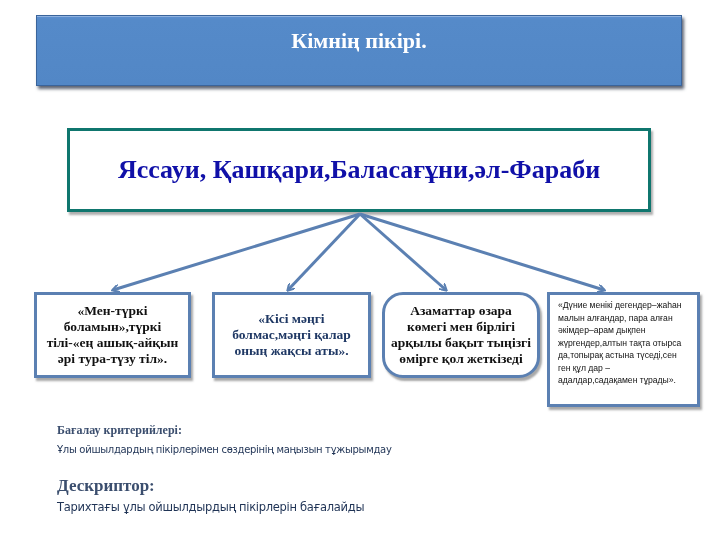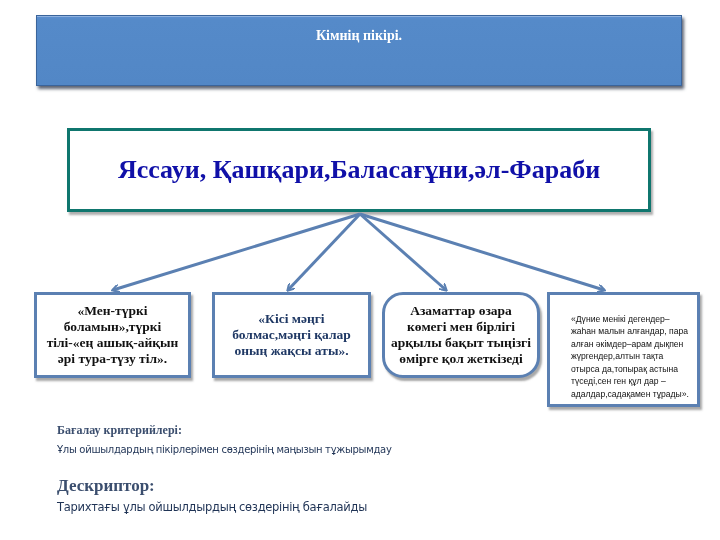--- a/index.html
+++ b/index.html
@@ -7,21 +7,21 @@
       width: 720px; height: 540px; position: relative; overflow: hidden;
       background: #ffffff;
       font-family: "Liberation Serif", serif;
     }
     .title-box {
       position: absolute; left: 36px; top: 15px; width: 646px; height: 71px;
       background: linear-gradient(#5d8fcf 0%, #558ac9 6%, #5287c6 100%);
       border: 1px solid #3a649b;
       box-shadow: 2px 3px 3px rgba(40,50,70,0.75), inset 0 1px 0 #8fb2e0;
       color: #ffffff; text-align: center;
-      font-family: "Liberation Serif", serif; font-weight: bold; font-size: 14px;
+      font-family: "Liberation Serif", serif; font-weight: bold; font-size: 22px;
       box-sizing: border-box; padding-top: 12px;
     }
     .names-box {
       position: absolute; left: 67px; top: 128px; width: 584px; height: 84px;
       background: #ffffff; border: 3px solid #0f766e; box-sizing: border-box;
       box-shadow: 2px 3px 2px rgba(120,120,120,0.6);
       color: #1010a8; font-weight: bold; font-size: 26px;
       display: flex; align-items: center; justify-content: center;
       font-family: "Liberation Serif", serif;
     }
@@ -33,21 +33,21 @@
       font-size: 13.5px; line-height: 16px;
       display: flex; align-items: center; justify-content: center;
       padding: 2px 6px;
     }
     #q1 { left: 34px; top: 292px; width: 157px; height: 86px; color: #111111; }
     #q2 { left: 212px; top: 292px; width: 159px; height: 86px; color: #1f3864; justify-content: flex-end; }
     #q3 { left: 382px; top: 292px; width: 158px; height: 86px; color: #111111; border-radius: 21px; }
     #q4 {
       left: 547px; top: 292px; width: 153px; height: 115px; color: #111111;
       font-family: "Liberation Sans", sans-serif; font-weight: normal; font-size: 8.6px;
-      line-height: 12.5px; text-align: left; padding: 4px 8px 4px 21px; align-items: flex-end;
+      line-height: 12.5px; text-align: left; padding: 4px 8px 4px 8px; align-items: flex-start;
     }
     .criteria-head {
       position: absolute; left: 57px; top: 423px;
       color: #3b4e6e; font-weight: bold; font-size: 12px;
       font-family: "Liberation Serif", serif;
     }
     .criteria-text {
       position: absolute; left: 57px; top: 444px;
       color: #1f3355; font-size: 10px;
       font-family: "DejaVu Sans", sans-serif; letter-spacing: -0.3px;
@@ -97,13 +97,13 @@
 <div class="quote-box" id="q3">
   <span>Азаматтар өзара көмегі мен бірлігі арқылы бақыт тыңізгі өмірге қол жеткізеді</span>
 </div>
 <div class="quote-box" id="q4">
   <span>«Дүние менікі дегендер–жаһан малын алғандар, пара алған әкімдер–арам дықпен жүргендер,алтын тақта отырса да,топырақ астына түседі,сен ген құл дар –адалдар,садақамен тұрады».</span>
 </div>
 
 <div class="criteria-head">Бағалау критерийлері:</div>
 <div class="criteria-text">Ұлы ойшылдардың пікірлерімен сөздерінің маңызын тұжырымдау</div>
 <div class="desc-head">Дескриптор:</div>
-<div class="desc-text">Тарихтағы ұлы ойшылдырдың сөздерінің бағалайды</div>
+<div class="desc-text">Тарихтағы ұлы ойшылдырдың пікірлерін бағалайды</div>
 
 </body></html>

